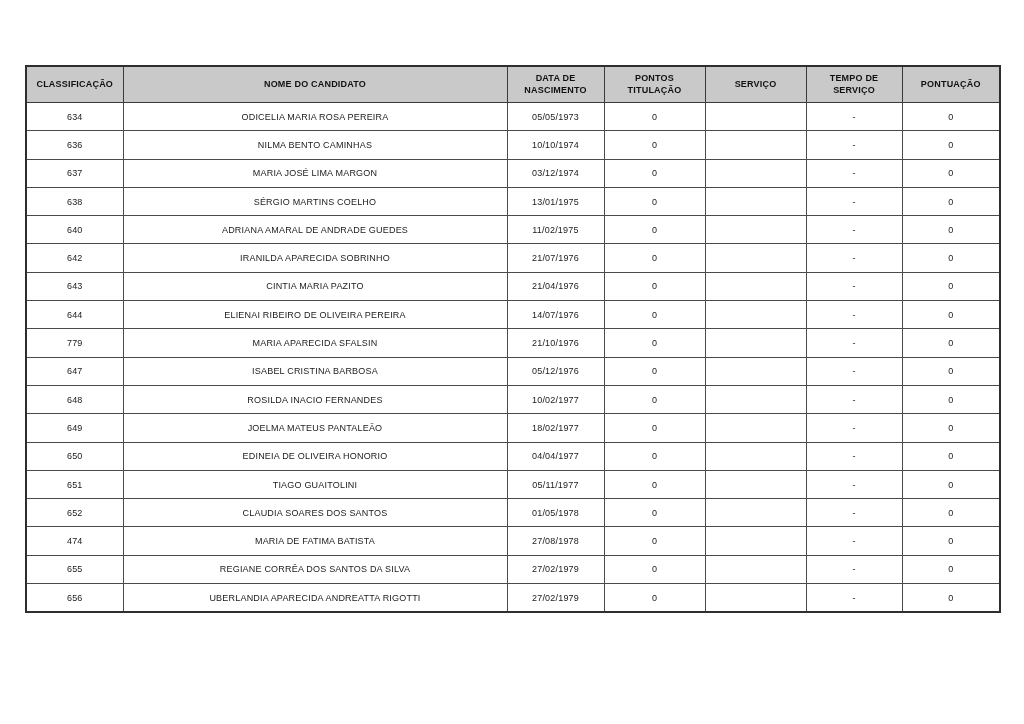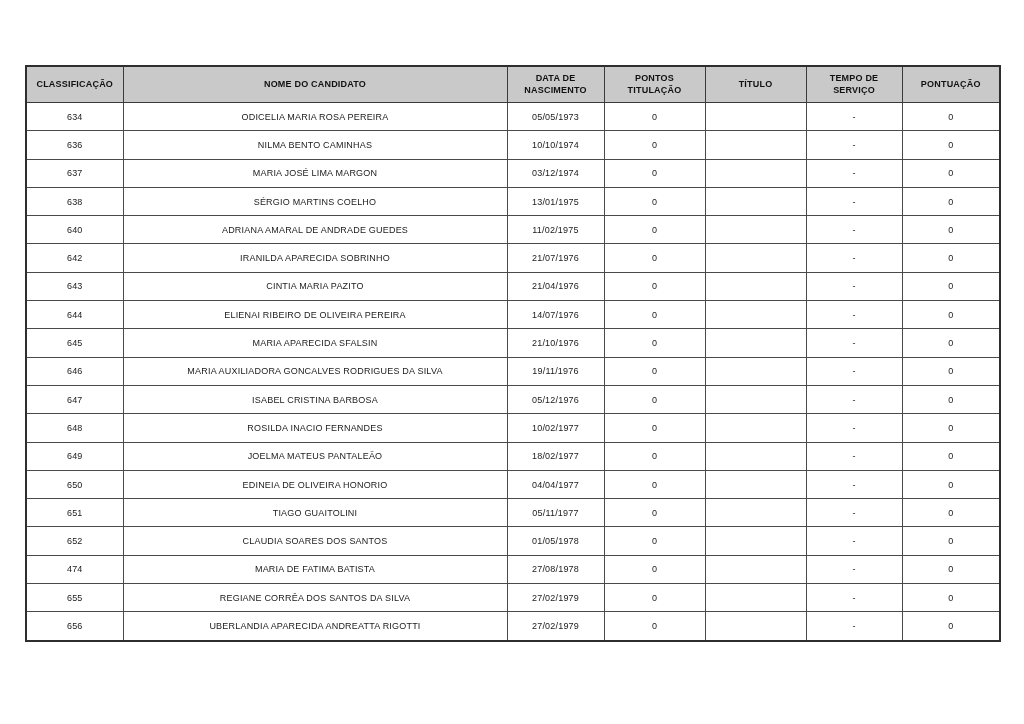--- a/index.html
+++ b/index.html
@@ -76,21 +76,21 @@
       <col class="c-titulo">
       <col class="c-tempo">
       <col class="c-pontuacao">
     </colgroup>
     <thead>
       <tr>
         <th>CLASSIFICAÇÃO</th>
         <th>NOME DO CANDIDATO</th>
         <th>DATA DE NASCIMENTO</th>
         <th>PONTOS TITULAÇÃO</th>
-        <th>TÍTULO</th>
+        <th>SERVIÇO</th>
         <th>TEMPO DE SERVIÇO</th>
         <th>PONTUAÇÃO</th>
       </tr>
     </thead>
     <tbody>
         <tr>
           <td>634</td>
           <td>ODICELIA MARIA ROSA PEREIRA</td>
           <td>05/05/1973</td>
           <td>0</td>
@@ -155,32 +155,23 @@
         <tr>
           <td>644</td>
           <td>ELIENAI RIBEIRO DE OLIVEIRA PEREIRA</td>
           <td>14/07/1976</td>
           <td>0</td>
           <td></td>
           <td>-</td>
           <td>0</td>
         </tr>
         <tr>
-          <td>645</td>
+          <td>779</td>
           <td>MARIA APARECIDA SFALSIN</td>
           <td>21/10/1976</td>
-          <td>0</td>
-          <td></td>
-          <td>-</td>
-          <td>0</td>
-        </tr>
-        <tr>
-          <td>646</td>
-          <td>MARIA AUXILIADORA GONCALVES RODRIGUES DA SILVA</td>
-          <td>19/11/1976</td>
           <td>0</td>
           <td></td>
           <td>-</td>
           <td>0</td>
         </tr>
         <tr>
           <td>647</td>
           <td>ISABEL CRISTINA BARBOSA</td>
           <td>05/12/1976</td>
           <td>0</td>

